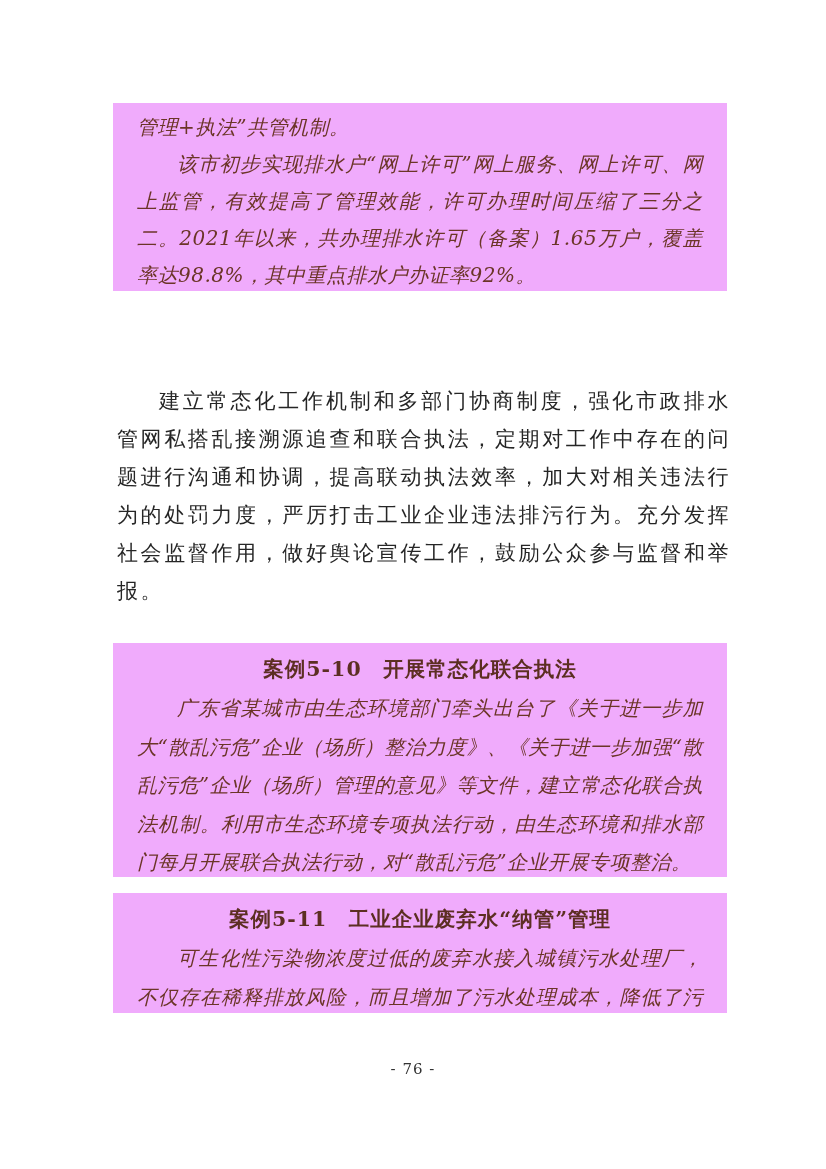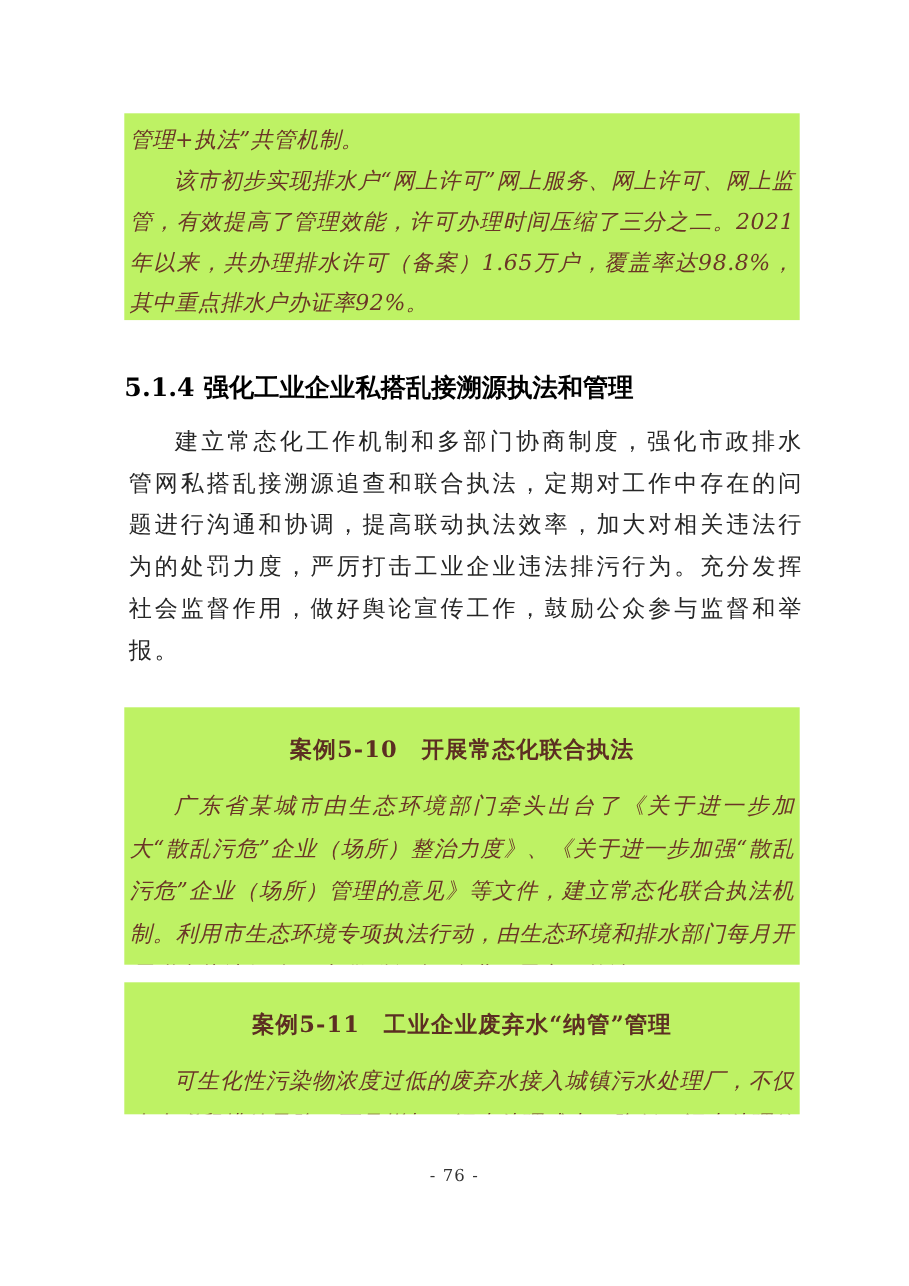--- a/index.html
+++ b/index.html
@@ -13,23 +13,23 @@
     height: 1169px;
     background: #ffffff;
     overflow: hidden;
     font-family: "DejaVu Serif", "Liberation Serif", serif;
   }
   .callout-box {
     position: absolute;
     left: 113px;
     width: 614px;
     box-sizing: border-box;
-    background: #bef264;
+    background: #f0abfc;
     color: #6B3527;
-    padding: 6px 5px;
+    padding: 6px 24px;
     overflow: hidden;
   }
   .box-par {
     margin: 0;
     font-size: 20px;
     line-height: 37px;
     letter-spacing: 0.5px;
     text-align: justify;
     font-style: italic;
   }
@@ -64,21 +64,21 @@
   }
   .case-box-a {
     top: 643px;
     height: 234px;
   }
   .case-box-b {
     top: 893px;
     height: 120px;
   }
   .case-title {
-    margin: 12px;
+    margin: 0;
     font-size: 20.5px;
     font-weight: bold;
     text-align: center;
     line-height: 40px;
     letter-spacing: 1px;
     color: #5C2E22;
     font-style: normal;
   }
   .case-box .box-par {
     line-height: 38.5px;
@@ -97,21 +97,20 @@
 </head>
 <body>
 
 <div class="page">
 
   <section class="callout-box top-box">
     <p class="box-par">管理+执法”共管机制。</p>
     <p class="box-par indent">该市初步实现排水户“网上许可”网上服务、网上许可、网上监管，有效提高了管理效能，许可办理时间压缩了三分之二。2021年以来，共办理排水许可（备案）1.65万户，覆盖率达98.8%，其中重点排水户办证率92%。</p>
   </section>
 
-  <h2 class="section-heading">5.1.4 强化工业企业私搭乱接溯源执法和管理</h2>
 
   <p class="body-par">建立常态化工作机制和多部门协商制度，强化市政排水管网私搭乱接溯源追查和联合执法，定期对工作中存在的问题进行沟通和协调，提高联动执法效率，加大对相关违法行为的处罚力度，严厉打击工业企业违法排污行为。充分发挥社会监督作用，做好舆论宣传工作，鼓励公众参与监督和举报。</p>
 
   <section class="callout-box case-box case-box-a">
     <div class="case-title">案例5-10　开展常态化联合执法</div>
     <p class="box-par indent">广东省某城市由生态环境部门牵头出台了《关于进一步加大“散乱污危”企业（场所）整治力度》、《关于进一步加强“散乱污危”企业（场所）管理的意见》等文件，建立常态化联合执法机制。利用市生态环境专项执法行动，由生态环境和排水部门每月开展联合执法行动，对“散乱污危”企业开展专项整治。</p>
   </section>
 
   <section class="callout-box case-box case-box-b">
     <div class="case-title">案例5-11　工业企业废弃水“纳管”管理</div>

